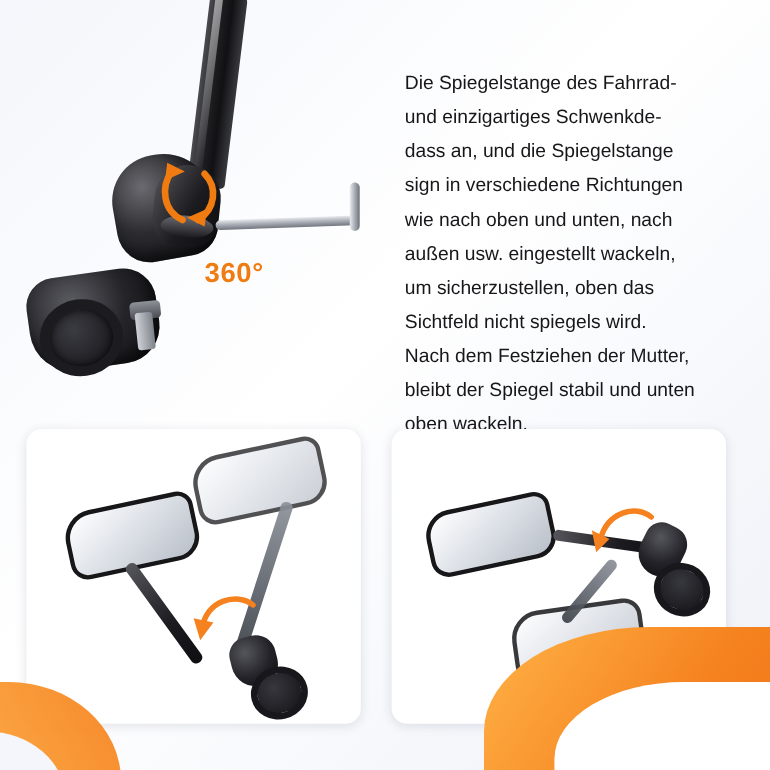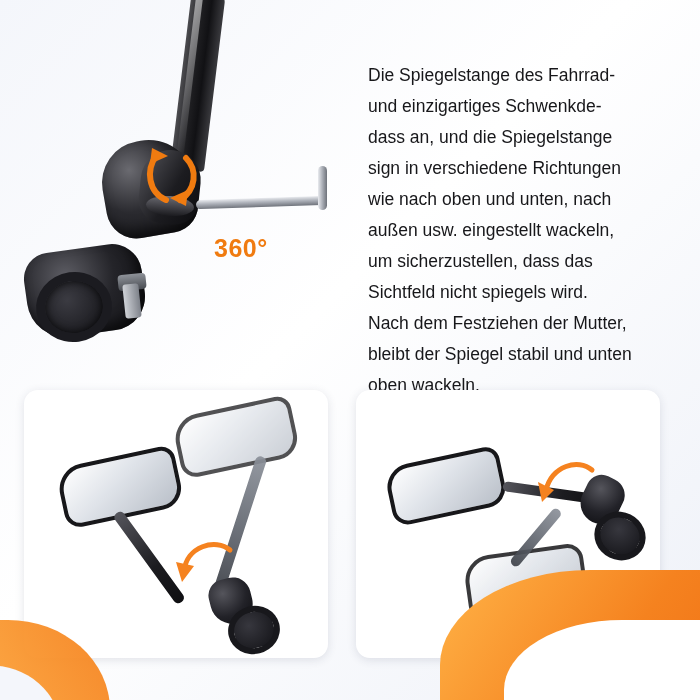--- a/index.html
+++ b/index.html
@@ -167,21 +167,20 @@
     height: 78px;
   }
   .rot-label {
     position: absolute;
     left: 186px;
     top: 234px;
     font-size: 25px;
     font-weight: bold;
     color: #f07b10;
     letter-spacing: .5px;
-    margin-left: 28px;
   }
 
   
   .description {
     position: absolute;
     left: 368px;
     top: 28px;
     width: 320px;
     font-family: Liberation Sans, sans-serif;
     font-size: 17.5px;
@@ -311,21 +310,21 @@
       <div class="rot-label">360°</div>
     </div>
 
     <div class="description">
       <div>Die Spiegelstange des Fahrrad-</div>
       <div>und einzigartiges Schwenkde-</div>
       <div>dass an, und die Spiegelstange</div>
       <div>sign in verschiedene Richtungen</div>
       <div>wie nach oben und unten, nach</div>
       <div>außen usw. eingestellt wackeln,</div>
-      <div>um sicherzustellen, dass das</div>
+      <div>um sicherzustellen, oben das</div>
       <div>Sichtfeld nicht spiegels wird.</div>
       <div>Nach dem Festziehen der Mutter,</div>
       <div>bleibt der Spiegel stabil und unten</div>
       <div>oben wackeln.</div>
     </div>
   </div>
 
   <div class="cards">
 
     <div class="card card-left">

